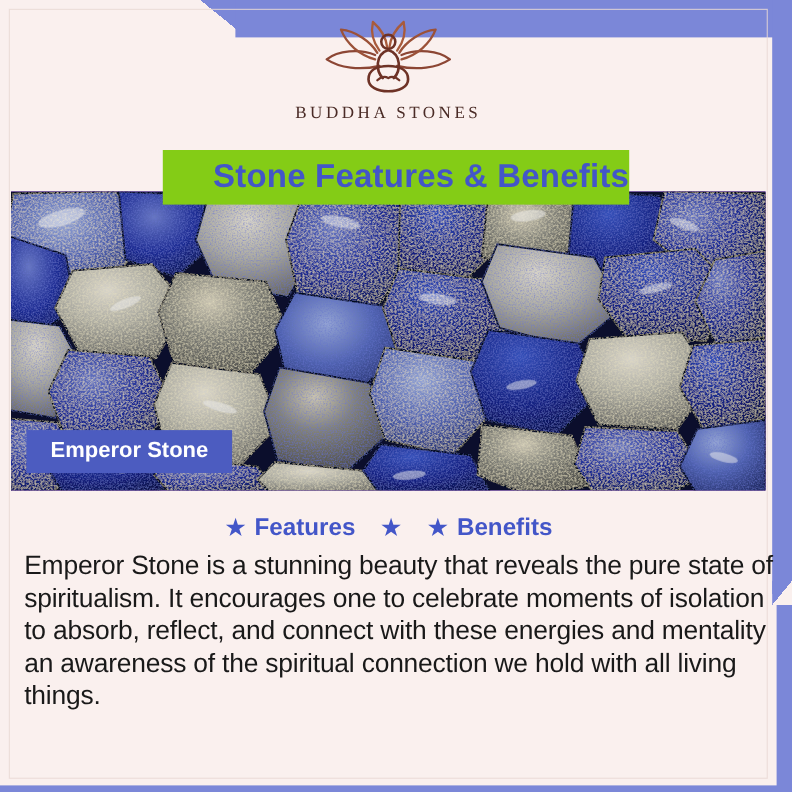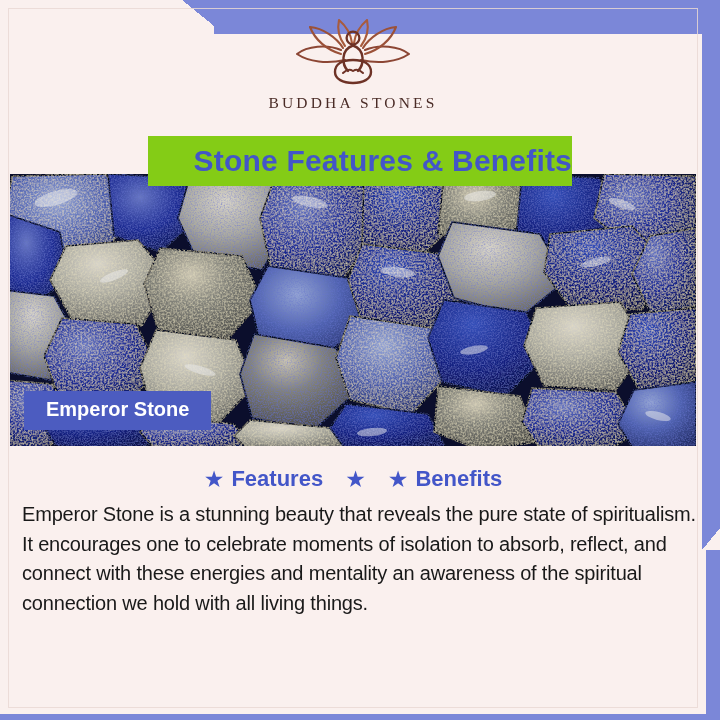--- a/index.html
+++ b/index.html
@@ -90,21 +90,21 @@
   .benefit { display:flex; align-items:center; gap:7px; }
   .benefit .star { font-size:23px; color:#4356c8; line-height:1; }
   .benefit .blabel { font-size:22px; font-weight:bold; color:#4356c8; white-space:nowrap; }
 
   
   .body-copy {
     position:absolute; left:22px; top:500px; width:686px;
     z-index:4;
   }
   .body-copy p {
-    font-size:20px; line-height:29.5px; color:#191919;
+    font-size:24px; line-height:29.5px; color:#191919;
     letter-spacing:-0.18px;
   }
 </style>
 </head>
 <body>
 
 <div class="poster">
 
   <div class="cream-panel"></div>
   <div class="top-notch"></div>

